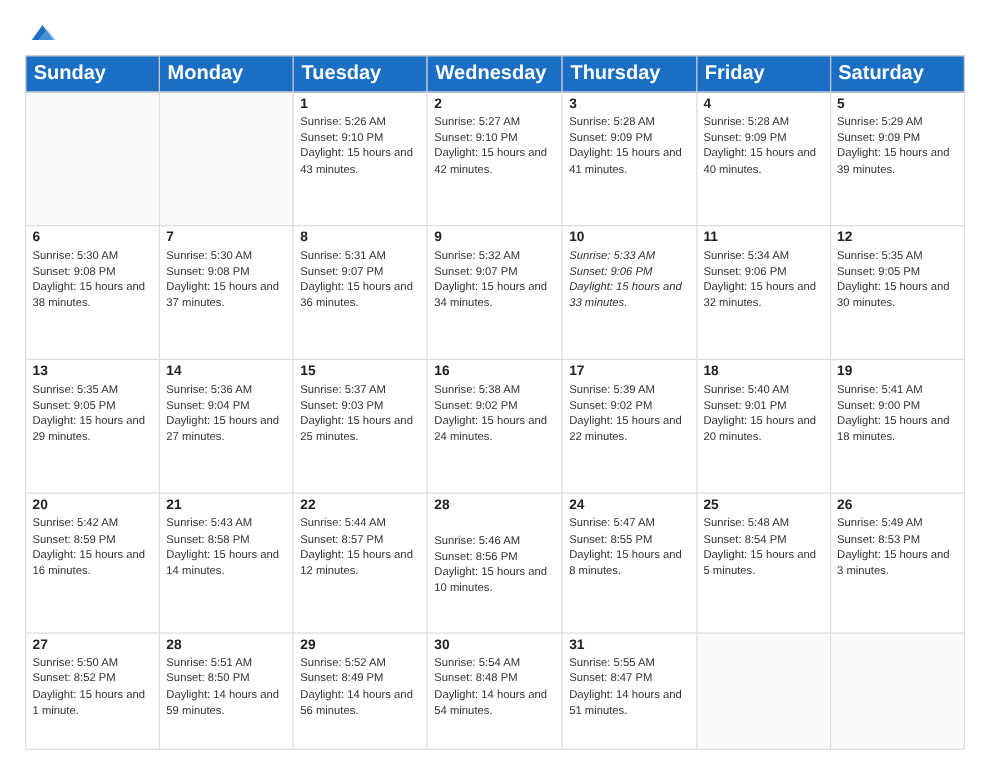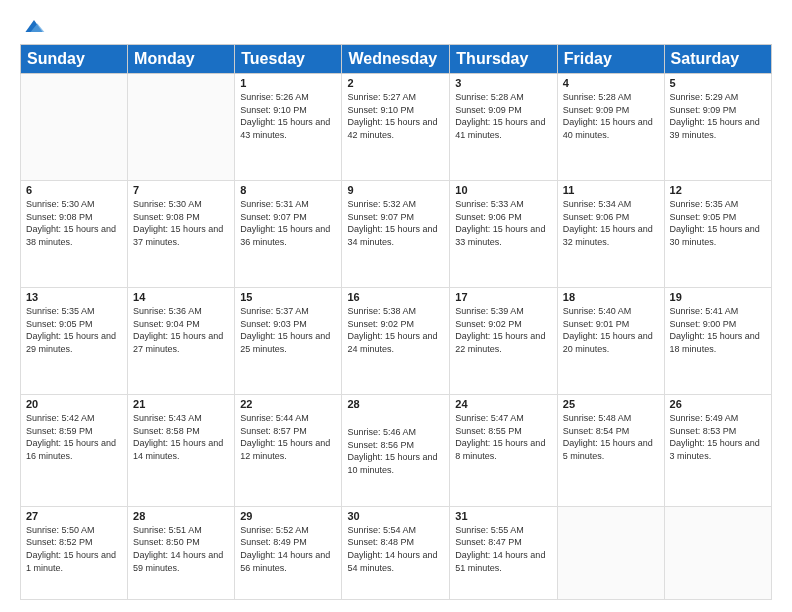--- a/index.html
+++ b/index.html
@@ -186,21 +186,21 @@
 Daylight: 15 hours and 36 minutes.</div>
           </td>
           <td>
             <div class="day-number">9</div>
             <div class="cell-text" style="white-space: pre-line;">Sunrise: 5:32 AM
 Sunset: 9:07 PM
 Daylight: 15 hours and 34 minutes.</div>
           </td>
           <td>
             <div class="day-number">10</div>
-            <div class="cell-text" style="white-space: pre-line;">Sunrise: 5:33 AM
+            <div class="cell-text" style="white-space: pre-line; font-style: italic;">Sunrise: 5:33 AM
 Sunset: 9:06 PM
 Daylight: 15 hours and 33 minutes.</div>
           </td>
           <td>
             <div class="day-number">11</div>
             <div class="cell-text" style="white-space: pre-line;">Sunrise: 5:34 AM
 Sunset: 9:06 PM
 Daylight: 15 hours and 32 minutes.</div>
           </td>
           <td>

